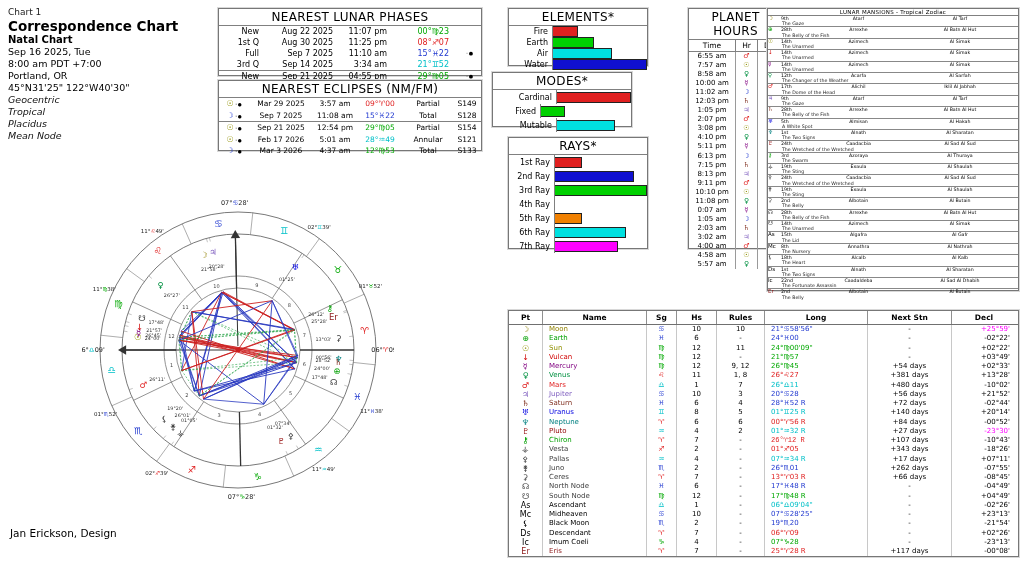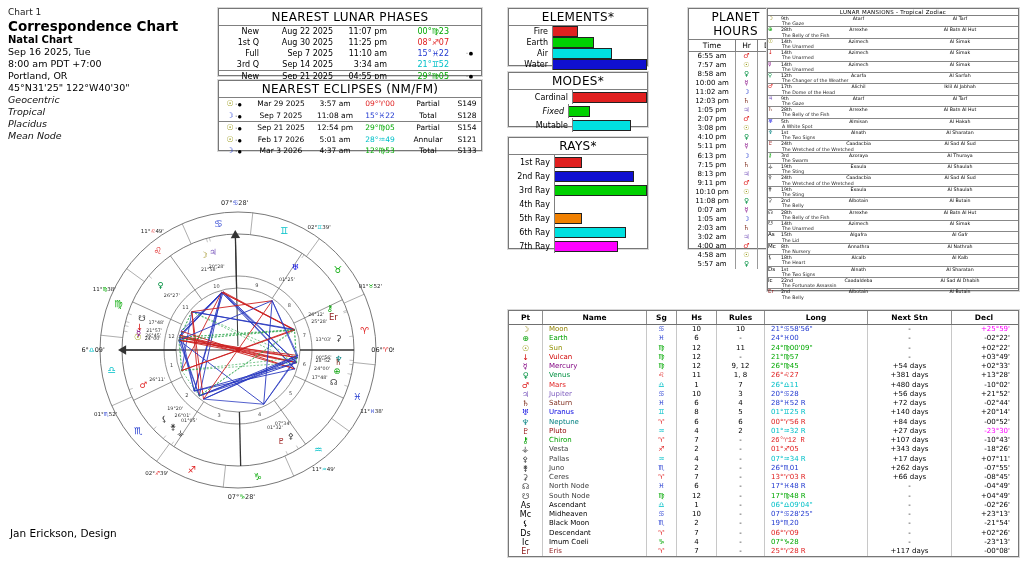--- a/index.html
+++ b/index.html
@@ -22,21 +22,21 @@
   #eclipses{left:218px;top:80px;width:264px;height:71px;}
   #eclipses .row{display:grid;grid-template-columns:30px 64px 44px 46px 50px 28px;font-size:7.5px;height:11.5px;line-height:11.5px;}
   #eclipses .row span{text-align:center;}
   .sep{border-top:1px solid #808080;}
   
   .bars .brow{display:flex;align-items:center;}
   .bars .blab{text-align:right;padding-right:4px;font-size:8px;border-right:1px solid #808080;box-sizing:border-box;height:100%;display:flex;align-items:center;justify-content:flex-end;}
   .bars .btrack{flex:1;height:100%;display:flex;align-items:center;}
   .bars .bar{height:9px;border:1px solid #222;border-left:none;}
   #elements{left:508px;top:8px;width:140px;height:58px;}
-  #modes{left:508px;top:72px;width:140px;height:55px;}
+  #modes{left:492px;top:72px;width:140px;height:55px;}
   #rays{left:508px;top:137px;width:140px;height:112px;}
   
   #hours{left:688px;top:8px;width:95px;height:241px;}
   #hours .hdr{display:grid;grid-template-columns:47px 22px 22px;font-size:7.5px;border-bottom:1px solid #808080;height:11px;line-height:11px;text-align:center;}
   #hours .hdr span{border-right:1px solid #808080;}
   #hours .hdr span:last-child{border-right:none;}
   #hours .row{display:grid;grid-template-columns:47px 22px 22px;font-size:7px;height:9.05px;line-height:9.05px;text-align:center;}
   #hours .row span{border-right:1px solid #9a9a9a;}
   #hours .row span:last-child{border-right:none;}
   
@@ -197,21 +197,21 @@
 <div id="modes" class="panel box bars">
   <div class="ttl">MODES*</div>
   <div class="cbody">
       <div class="brow" style="height: 14px;">
         <div class="blab" style="width: 64px;">Cardinal</div>
         <div class="btrack">
           <div class="bar" style="width: 100%; background: rgb(224, 32, 32);"></div>
         </div>
       </div>
       <div class="brow" style="height: 14px;">
-        <div class="blab" style="width: 60px; font-style: italic;">Fixed</div>
+        <div class="blab" style="width: 48px;">Fixed</div>
         <div class="btrack">
           <div class="bar" style="width: 25%; background: rgb(0, 208, 0);"></div>
         </div>
       </div>
       <div class="brow" style="height: 14px;">
         <div class="blab" style="width: 64px;">Mutable</div>
         <div class="btrack">
           <div class="bar" style="width: 77%; background: rgb(0, 224, 224);"></div>
         </div>
       </div>

